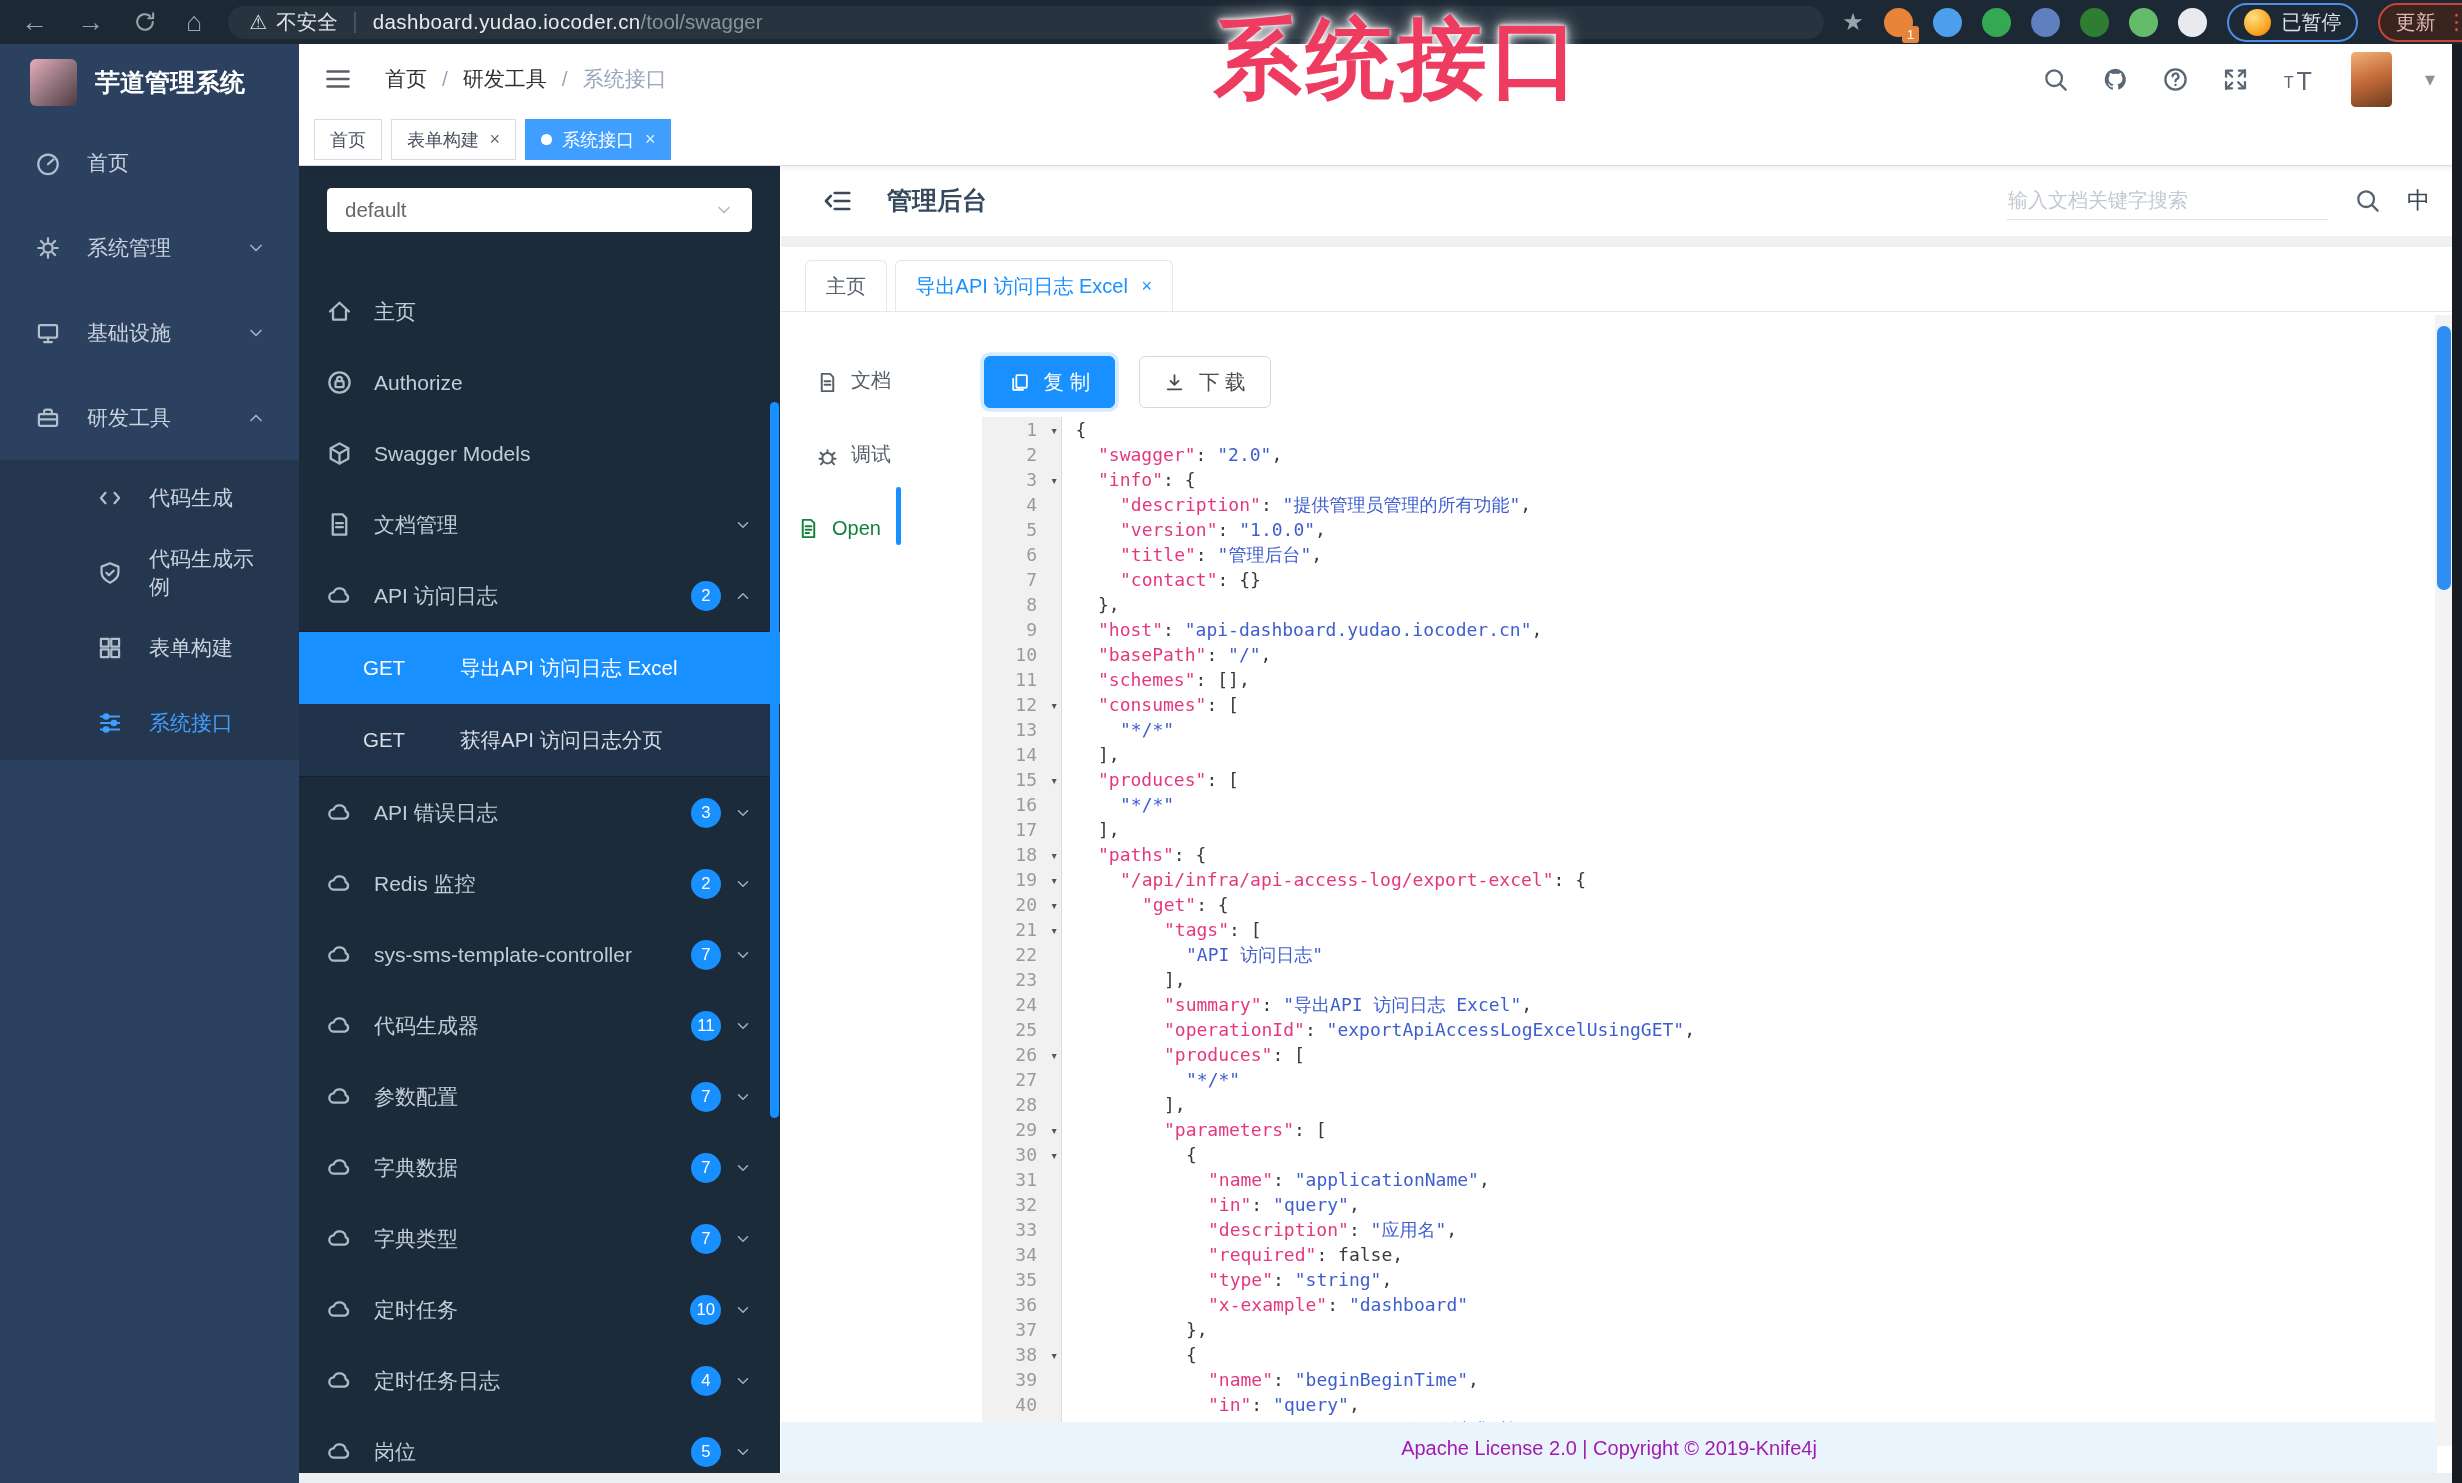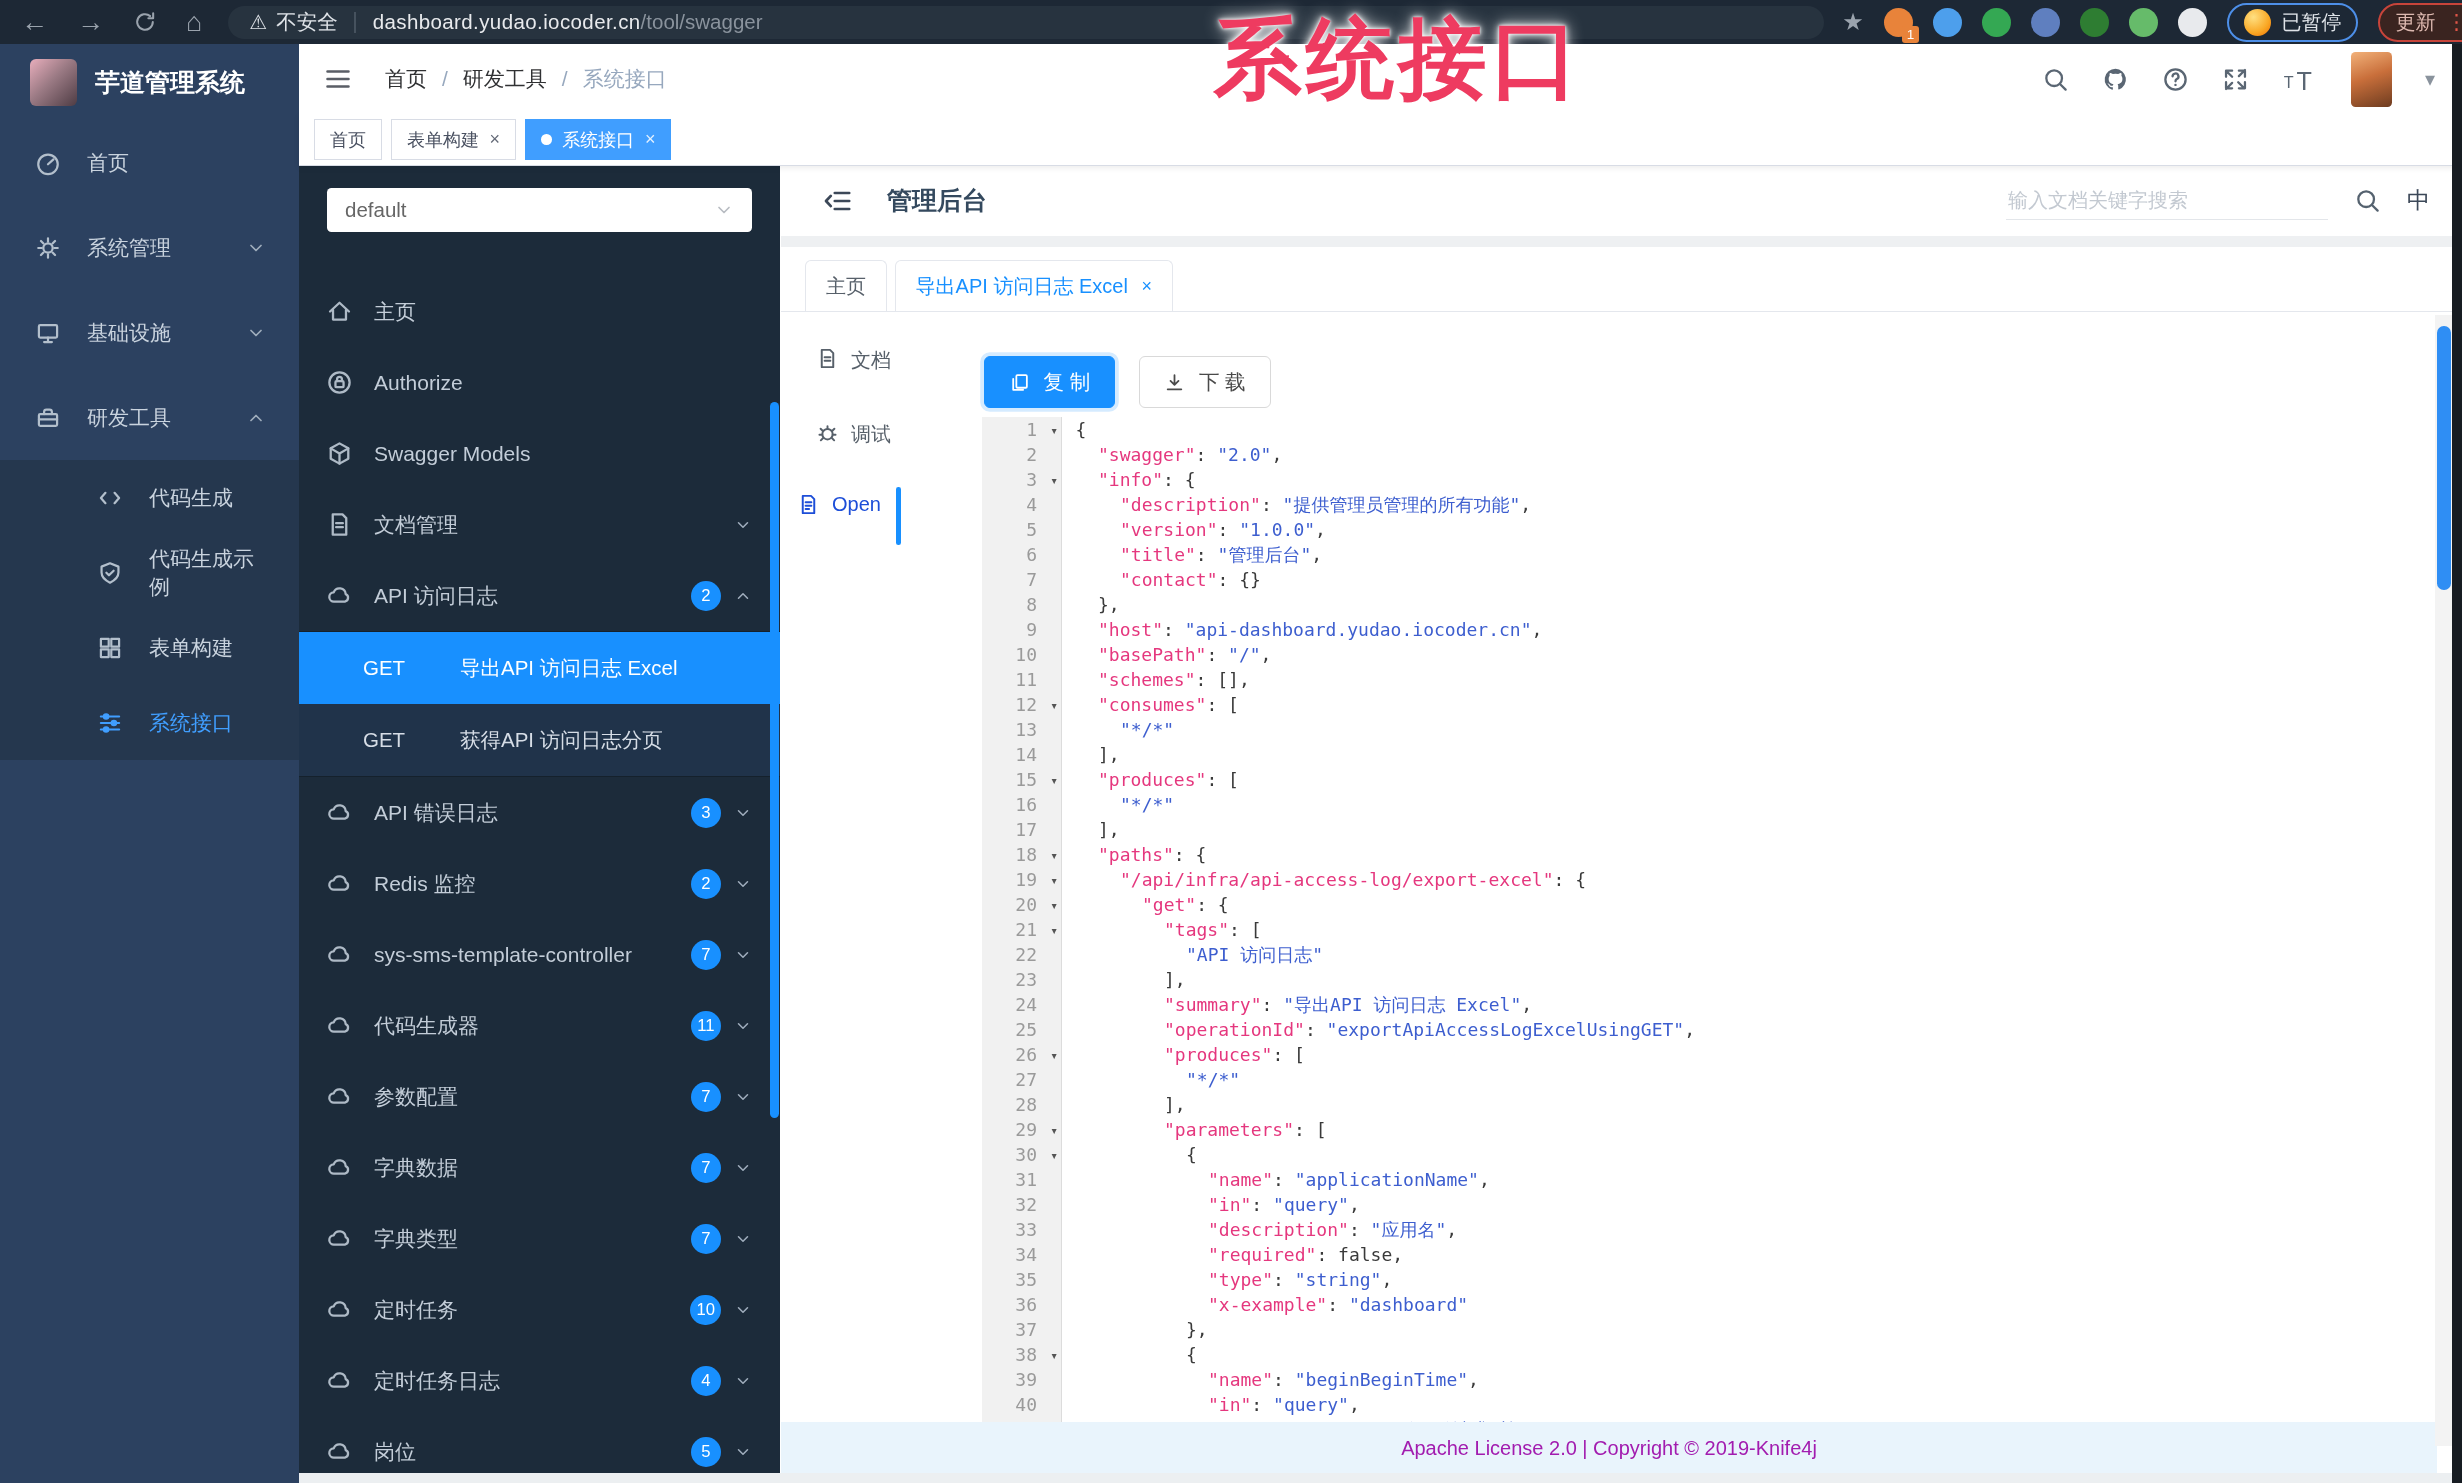--- a/index.html
+++ b/index.html
@@ -112,25 +112,25 @@
   .k-search .ic{font-size:27px;color:#55626f;}
   .lang{font-size:23px;color:#3c4858;}
   .k-divider{position:absolute;left:0;top:71px;width:100%;height:10.6px;background:#eef0f2;}
   .doc-tabs{position:absolute;left:0;top:82px;width:100%;height:65px;border-bottom:0.8px solid #e4e7ed;
             display:flex;align-items:flex-end;padding-left:24px;gap:7.6px;box-sizing:border-box;}
   .dtab{height:50px;display:flex;align-items:center;gap:13.6px;padding:0 20px;background:#fff;
         border:0.8px solid #e4e7ed;border-bottom:none;border-radius:6px 6px 0 0;
         font-size:20px;color:#57606a;cursor:pointer;}
   .dtab.active{color:#1890ff;}
   .dtab .x{font-size:18px;}
-  .vtab{position:absolute;display:flex;align-items:flex-start;gap:12px;padding-left:35px;height:47px;
+  .vtab{position:absolute;display:flex;align-items:flex-end;gap:12px;padding-left:35px;height:47px;
         font-size:20px;color:#57606a;cursor:pointer;}
   .vtab .ic{font-size:23px;}
   .vtab.vt1{top:182px;} .vtab.vt2{top:256px;} .vtab.vt3{top:328px;}
-  .vtab.active{color:#1d4ed8;padding-left:16px;}
+  .vtab.active{color:#15803d;padding-left:16px;}
   .inkbar{position:absolute;left:115px;top:322px;width:4.5px;height:58px;background:#1890ff;border-radius:2.3px;}
   .btns{position:absolute;left:203px;top:191px;display:flex;gap:24px;border-radius:21px;}
   .btn{height:50px;display:flex;align-items:center;gap:13.6px;padding:0 24px;font-size:20.5px;
        border-radius:6px;cursor:pointer;}
   .btn .ic{font-size:21px;}
   .btn.primary{background:#1890ff;color:#fff;border:0.8px solid #1890ff;box-shadow:0 0 0 3.8px rgba(24,144,255,.18);}
   .btn.default{background:#fff;border:0.8px solid #d9d9d9;color:#4a4a4a;}
 
   
   .code{position:absolute;left:201px;top:252px;width:1475px;height:1005px;overflow:hidden;

